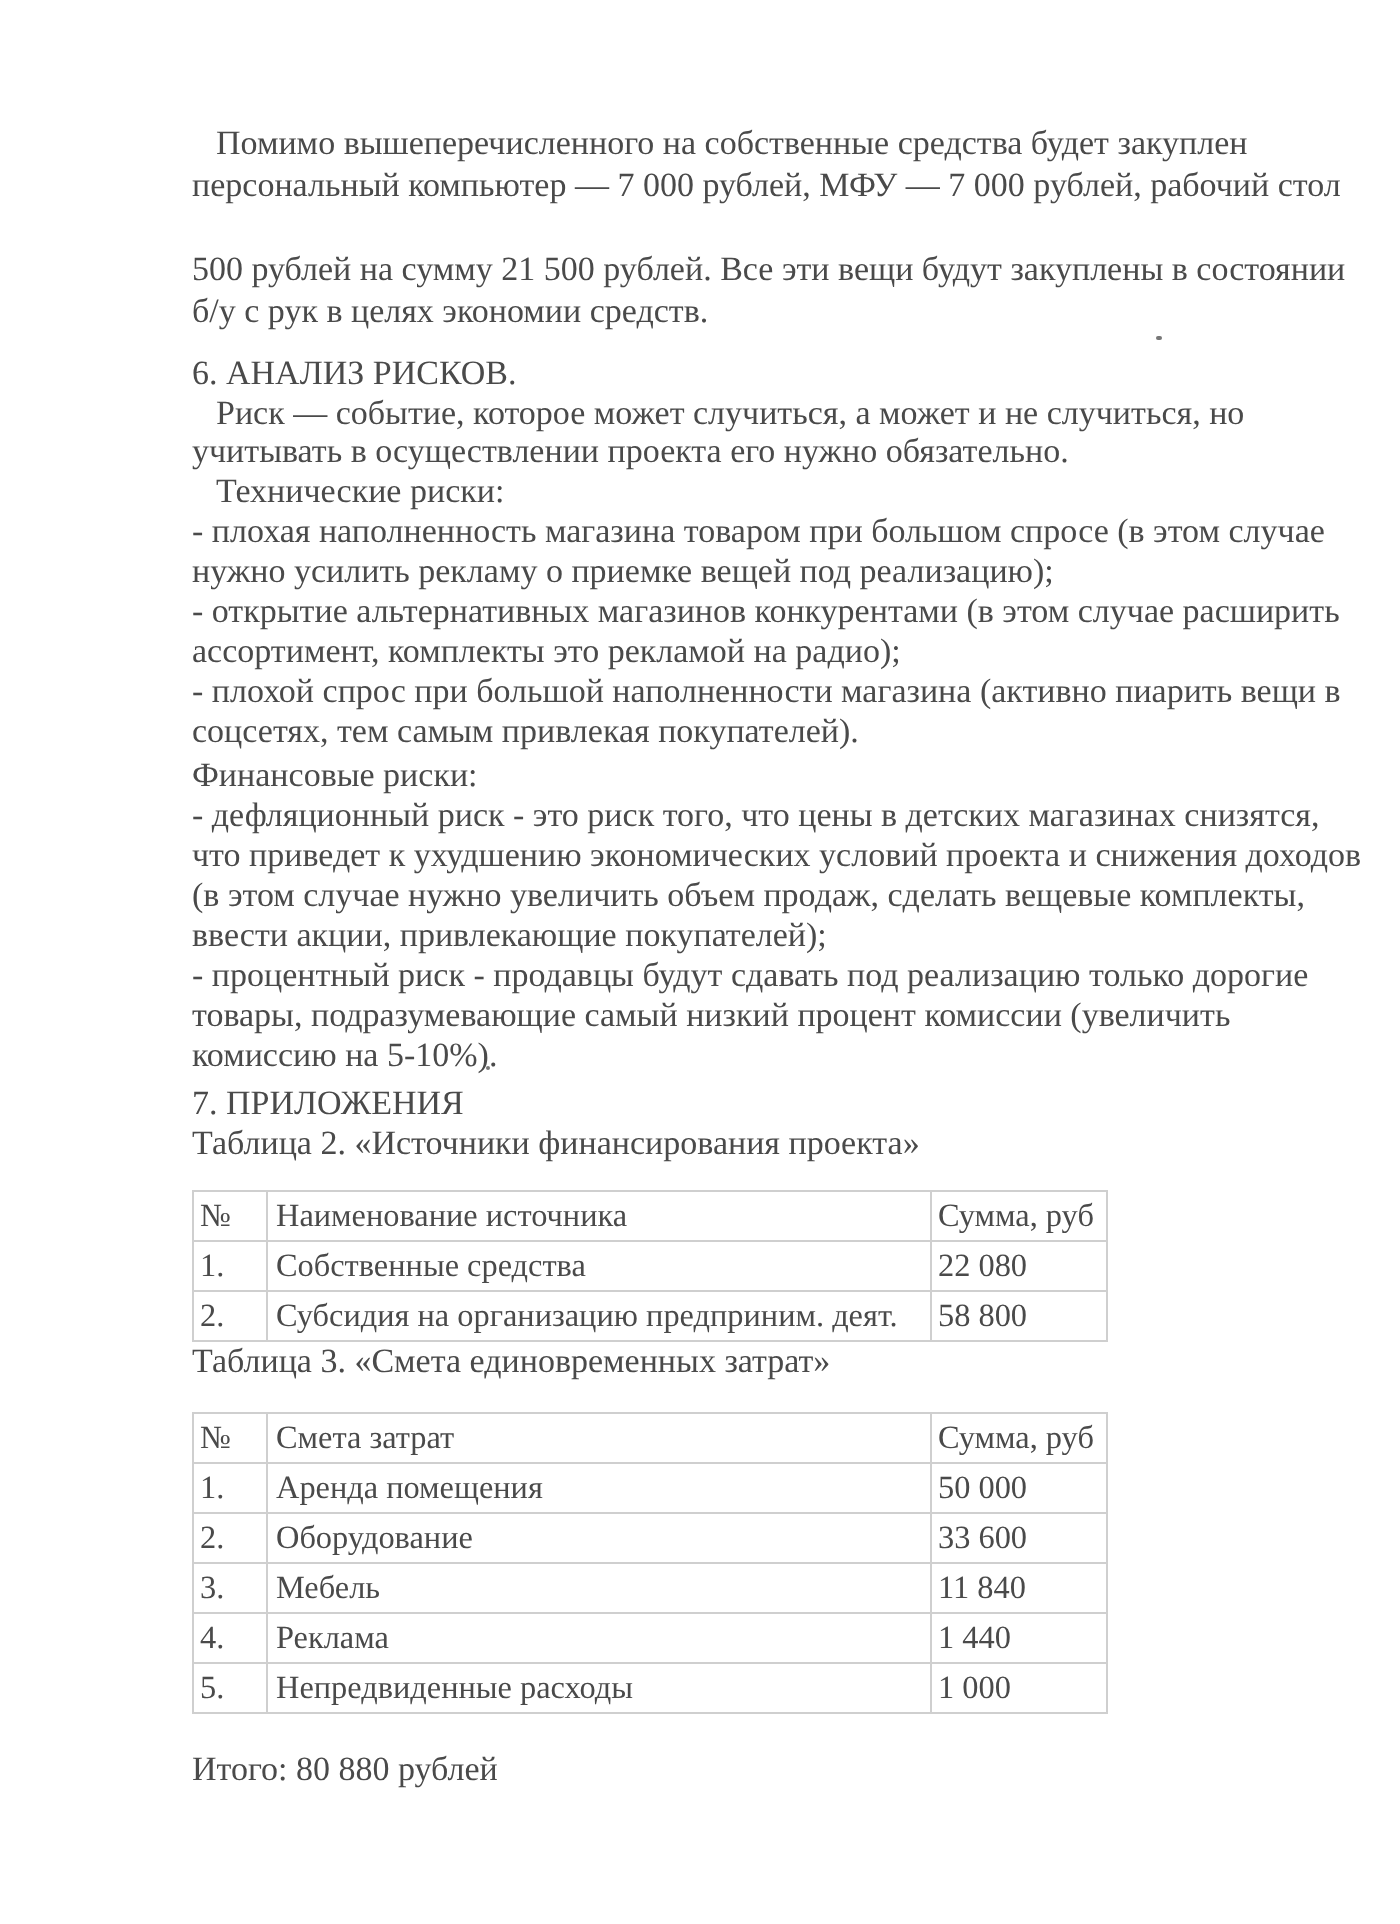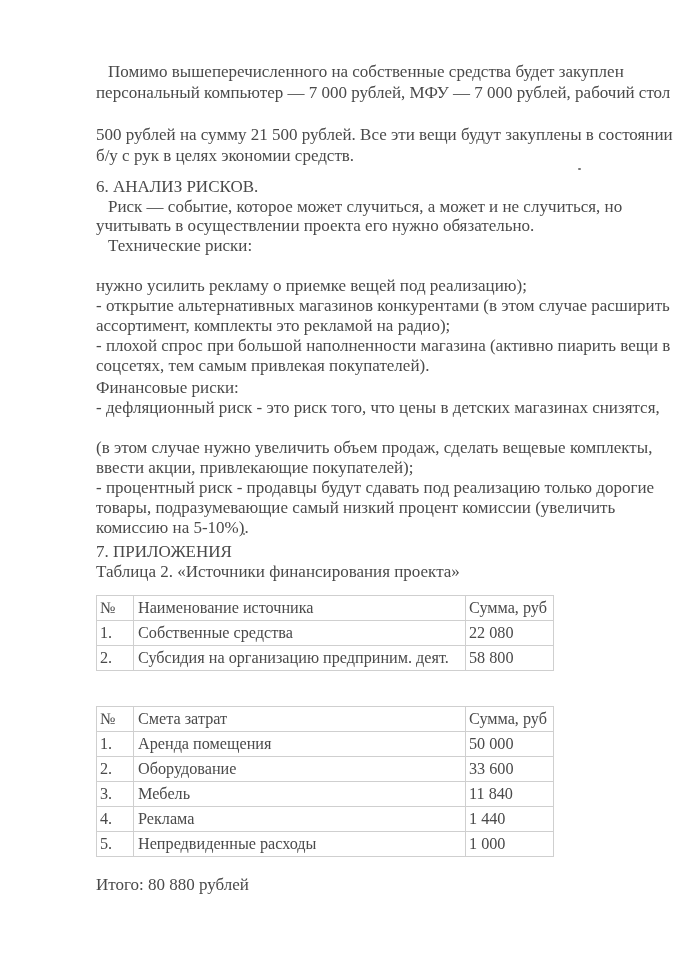--- a/index.html
+++ b/index.html
@@ -29,28 +29,30 @@
 
   <div class="line ind" style="top:62px">Помимо вышеперечисленного на собственные средства будет закуплен</div>
   <div class="line" style="top:83px">персональный компьютер — 7 000 рублей, МФУ — 7 000 рублей, рабочий стол</div>
   <div class="line" style="top:125px">500 рублей на сумму 21 500 рублей. Все эти вещи будут закуплены в состоянии</div>
   <div class="line" style="top:146px">б/у с рук в целях экономии средств.</div>
 
   <div class="line" style="top:177px">6. АНАЛИЗ РИСКОВ.</div>
   <div class="line ind" style="top:197px">Риск — событие, которое может случиться, а может и не случиться, но</div>
   <div class="line" style="top:216px">учитывать в осуществлении проекта его нужно обязательно.</div>
   <div class="line ind" style="top:236px">Технические риски:</div>
+  <div class="line" style="top:256px">- плохая наполненность магазина товаром при большом спросе (в этом случае</div>
   <div class="line" style="top:276px">нужно усилить рекламу о приемке вещей под реализацию);</div>
   <div class="line" style="top:296px">- открытие альтернативных магазинов конкурентами (в этом случае расширить</div>
   <div class="line" style="top:316px">ассортимент, комплекты это рекламой на радио);</div>
   <div class="line" style="top:336px">- плохой спрос при большой наполненности магазина (активно пиарить вещи в</div>
   <div class="line" style="top:356px">соцсетях, тем самым привлекая покупателей).</div>
 
   <div class="line" style="top:378px">Финансовые риски:</div>
   <div class="line" style="top:398px">- дефляционный риск - это риск того, что цены в детских магазинах снизятся,</div>
+  <div class="line" style="top:418px">что приведет к ухудшению экономических условий проекта и снижения доходов</div>
   <div class="line" style="top:438px">(в этом случае нужно увеличить объем продаж, сделать вещевые комплекты,</div>
   <div class="line" style="top:458px">ввести акции, привлекающие покупателей);</div>
   <div class="line" style="top:478px">- процентный риск  - продавцы будут сдавать под реализацию только дорогие</div>
   <div class="line" style="top:498px">товары, подразумевающие самый низкий процент комиссии (увеличить</div>
   <div class="line" style="top:518px">комиссию на 5-10%).</div>
 
   <div class="line" style="top:542px">7. ПРИЛОЖЕНИЯ</div>
   <div class="line" style="top:562px">Таблица 2. «Источники финансирования проекта»</div>
 
   <table class="tbl" style="top:595px">
@@ -66,20 +68,21 @@
       <td class="c3">22 080</td>
     </tr>
     <tr>
       <td class="c1">2.</td>
       <td class="c2">Субсидия на организацию предприним. деят.</td>
       <td class="c3">58 800</td>
     </tr>
   </tbody>
     </table>
 
+  <div class="line" style="top:671px">Таблица 3. «Смета единовременных затрат»</div>
 
   <table class="tbl" style="top:706px">
     <tbody>
         <tr>
       <td class="c1">№</td>
       <td class="c2">Смета затрат</td>
       <td class="c3">Сумма, руб</td>
     </tr>
     <tr>
       <td class="c1">1.</td>

